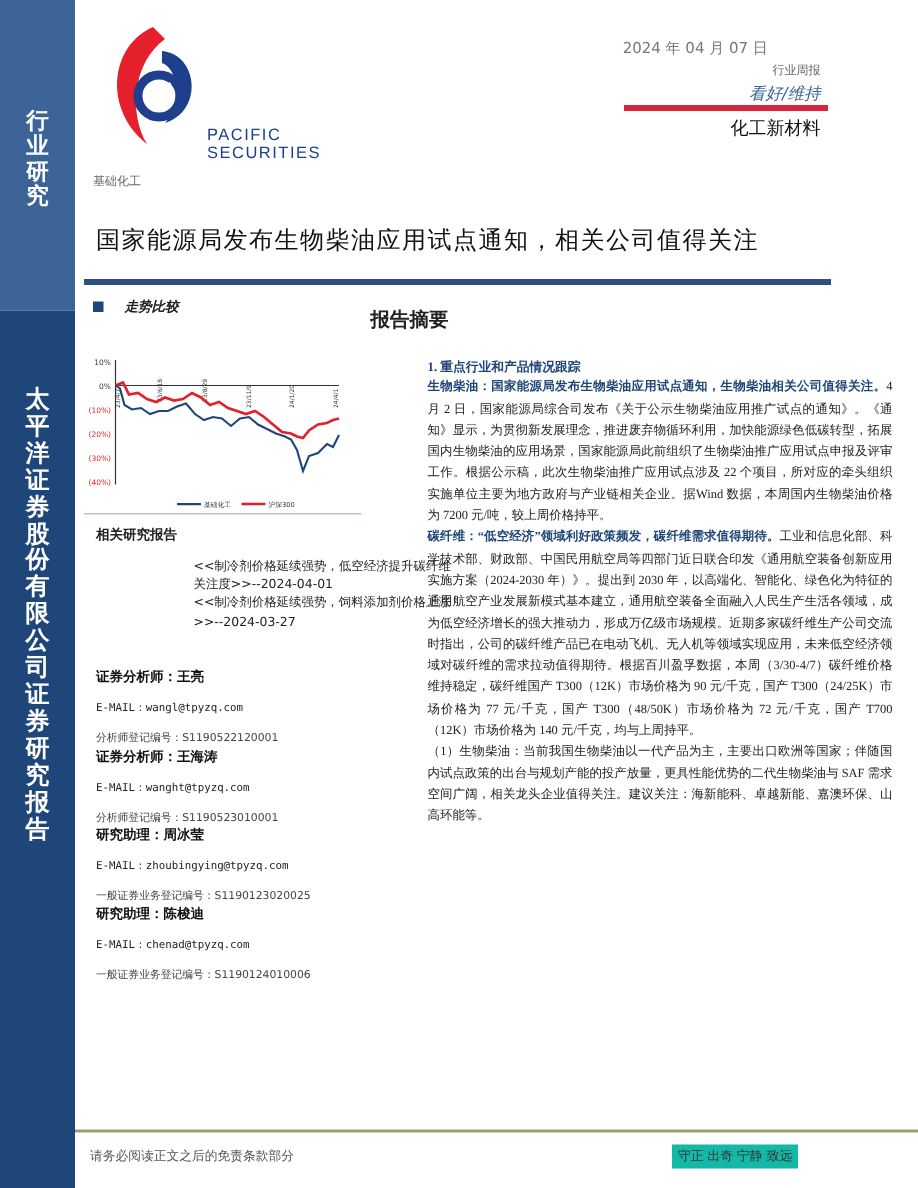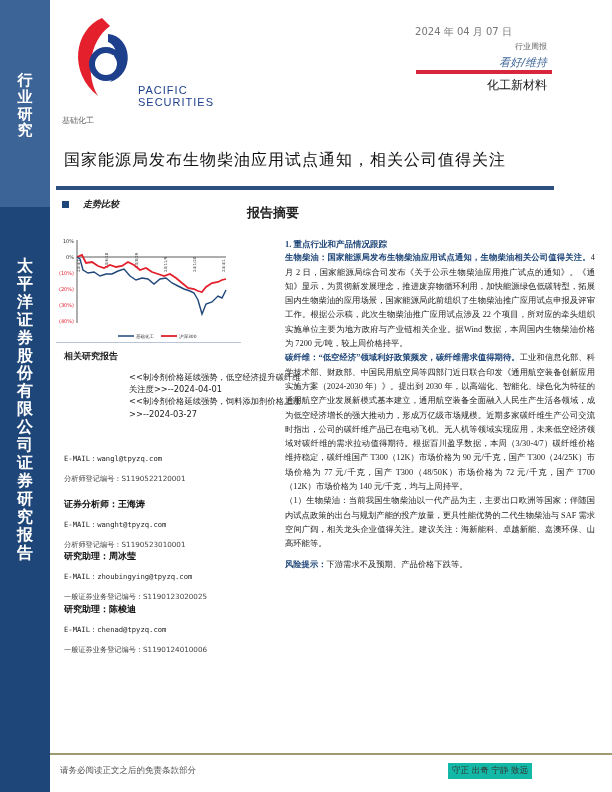--- a/index.html
+++ b/index.html
@@ -139,20 +139,21 @@
 </div>
 <div class="chart-rule" style="top:342px;"></div>
 
 <div class="rel-head">相关研究报告</div>
 <div class="rel-list">
   <div>&lt;&lt;制冷剂价格延续强势，低空经济提升碳纤维关注度&gt;&gt;--2024-04-01</div>
   <div>&lt;&lt;制冷剂价格延续强势，饲料添加剂价格上涨&gt;&gt;--2024-03-27</div>
 </div>
 
 <div class="person" style="top:445px;">
+  <div class="p-name">证券分析师：王亮</div>
   <div class="p-mail">E-MAIL：wangl@tpyzq.com</div>
   <div class="p-reg">分析师登记编号：S1190522120001</div>
 </div>
 <div class="person" style="top:498px;">
   <div class="p-name">证券分析师：王海涛</div>
   <div class="p-mail">E-MAIL：wanght@tpyzq.com</div>
   <div class="p-reg">分析师登记编号：S1190523010001</div>
 </div>
 <div class="person" style="top:550px;">
   <div class="p-name">研究助理：周冰莹</div>
@@ -169,20 +170,17 @@
 
 <div class="body-col" style="top:237px;">
   <div class="sec-head">1. 重点行业和产品情况跟踪</div>
   <div>
     <span class="hl">生物柴油：国家能源局发布生物柴油应用试点通知，生物柴油相关公司值得关注。</span><span>4 月 2 日，国家能源局综合司发布《关于公示生物柴油应用推广试点的通知》。《通知》显示，为贯彻新发展理念，推进废弃物循环利用，加快能源绿色低碳转型，拓展国内生物柴油的应用场景，国家能源局此前组织了生物柴油推广应用试点申报及评审工作。根据公示稿，此次生物柴油推广应用试点涉及 22 个项目，所对应的牵头组织实施单位主要为地方政府与产业链相关企业。据Wind 数据，本周国内生物柴油价格为 7200 元/吨，较上周价格持平。</span>
   </div>
   <div>
     <span class="hl">碳纤维：“低空经济”领域利好政策频发，碳纤维需求值得期待。</span><span>工业和信息化部、科学技术部、财政部、中国民用航空局等四部门近日联合印发《通用航空装备创新应用实施方案（2024-2030 年）》。提出到 2030 年，以高端化、智能化、绿色化为特征的通用航空产业发展新模式基本建立，通用航空装备全面融入人民生产生活各领域，成为低空经济增长的强大推动力，形成万亿级市场规模。近期多家碳纤维生产公司交流时指出，公司的碳纤维产品已在电动飞机、无人机等领域实现应用，未来低空经济领域对碳纤维的需求拉动值得期待。根据百川盈孚数据，本周（3/30-4/7）碳纤维价格维持稳定，碳纤维国产 T300（12K）市场价格为 90 元/千克，国产 T300（24/25K）市场价格为 77 元/千克，国产 T300（48/50K）市场价格为 72 元/千克，国产 T700（12K）市场价格为 140 元/千克，均与上周持平。</span>
   </div>
   <div>（1）生物柴油：当前我国生物柴油以一代产品为主，主要出口欧洲等国家；伴随国内试点政策的出台与规划产能的投产放量，更具性能优势的二代生物柴油与 SAF 需求空间广阔，相关龙头企业值得关注。建议关注：海新能科、卓越新能、嘉澳环保、山高环能等。</div>
-  <div style="margin-top:6px;">
-    <span class="hl">风险提示：</span><span>下游需求不及预期、产品价格下跌等。</span>
-  </div>
 </div>
 
 <div class="foot-rule"></div>
 <div class="foot-left">请务必阅读正文之后的免责条款部分</div>
 <div class="foot-right">守正 出奇 宁静 致远</div>
 
 </body></html>

